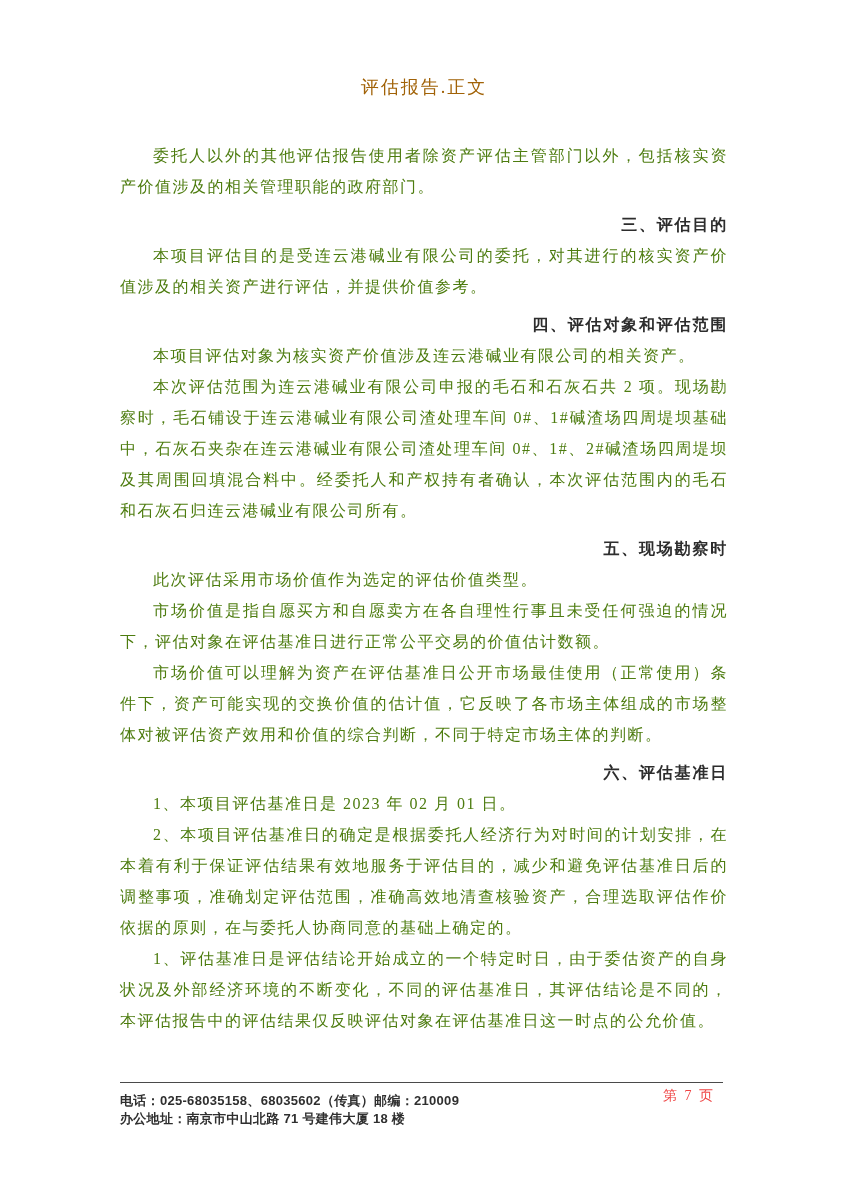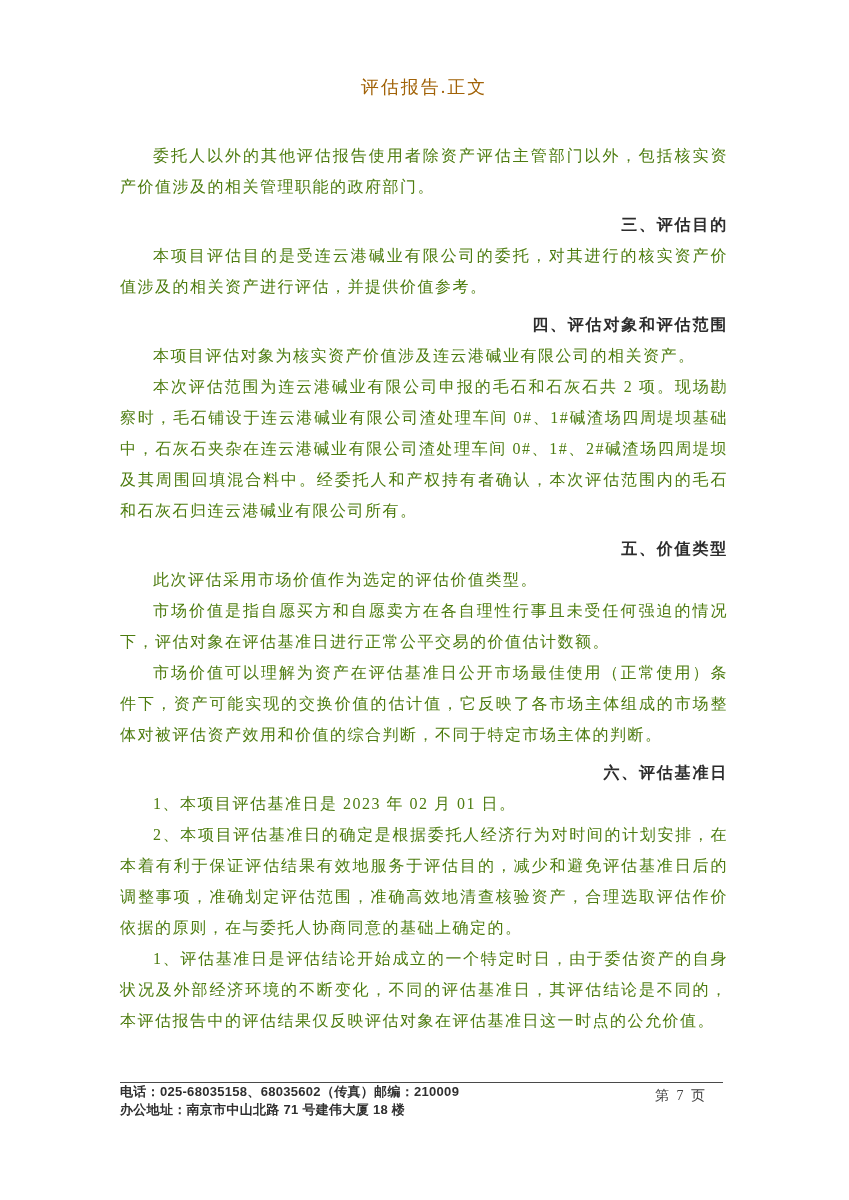--- a/index.html
+++ b/index.html
@@ -51,38 +51,38 @@
     color: #2d2d2d;
     text-indent: 0;
     text-align: right;
   }
   .footer {
     position: absolute;
     left: 120px;
     right: 126px;
     top: 1082px;
     border-top: 1.5px solid #4a4a4a;
-    padding-top: 0;
+    padding-top: 9px;
   }
   .footer-text {
     font-family: "Liberation Sans", "DejaVu Sans", sans-serif;
     font-weight: 700;
     font-size: 13px;
     line-height: 18px;
     color: #2f2f2f;
     letter-spacing: 0.3px;
   }
   .page-number {
     position: absolute;
-    right: 16px;
+    right: 8px;
     top: 4px;
     font-family: "Liberation Serif", "DejaVu Serif", serif;
     font-weight: 400;
     font-size: 14px;
-    color: #404040;
+    color: #ef4444;
     letter-spacing: 2px;
     text-align: center;
   }
 </style>
 </head>
 <body>
 
 <div class="page">
   <div class="content">
 
@@ -92,21 +92,21 @@
 
       <p class="first-para">委托人以外的其他评估报告使用者除资产评估主管部门以外，包括核实资产价值涉及的相关管理职能的政府部门。</p>
 
       <h2 class="section-heading">三、评估目的</h2>
       <p>本项目评估目的是受连云港碱业有限公司的委托，对其进行的核实资产价值涉及的相关资产进行评估，并提供价值参考。</p>
 
       <h2 class="section-heading">四、评估对象和评估范围</h2>
       <p>本项目评估对象为核实资产价值涉及连云港碱业有限公司的相关资产。</p>
       <p>本次评估范围为连云港碱业有限公司申报的毛石和石灰石共 2 项。现场勘察时，毛石铺设于连云港碱业有限公司渣处理车间 0#、1#碱渣场四周堤坝基础中，石灰石夹杂在连云港碱业有限公司渣处理车间 0#、1#、2#碱渣场四周堤坝及其周围回填混合料中。经委托人和产权持有者确认，本次评估范围内的毛石和石灰石归连云港碱业有限公司所有。</p>
 
-      <h2 class="section-heading">五、价值类型</h2>
+      <h2 class="section-heading">五、现场勘察时</h2>
       <p>此次评估采用市场价值作为选定的评估价值类型。</p>
       <p>市场价值是指自愿买方和自愿卖方在各自理性行事且未受任何强迫的情况下，评估对象在评估基准日进行正常公平交易的价值估计数额。</p>
       <p>市场价值可以理解为资产在评估基准日公开市场最佳使用（正常使用）条件下，资产可能实现的交换价值的估计值，它反映了各市场主体组成的市场整体对被评估资产效用和价值的综合判断，不同于特定市场主体的判断。</p>
 
       <h2 class="section-heading">六、评估基准日</h2>
       <p>1、本项目评估基准日是 2023 年 02 月 01 日。</p>
       <p>2、本项目评估基准日的确定是根据委托人经济行为对时间的计划安排，在本着有利于保证评估结果有效地服务于评估目的，减少和避免评估基准日后的调整事项，准确划定评估范围，准确高效地清查核验资产，合理选取评估作价依据的原则，在与委托人协商同意的基础上确定的。</p>
       <p>1、评估基准日是评估结论开始成立的一个特定时日，由于委估资产的自身状况及外部经济环境的不断变化，不同的评估基准日，其评估结论是不同的，本评估报告中的评估结果仅反映评估对象在评估基准日这一时点的公允价值。</p>
 
     </div>

